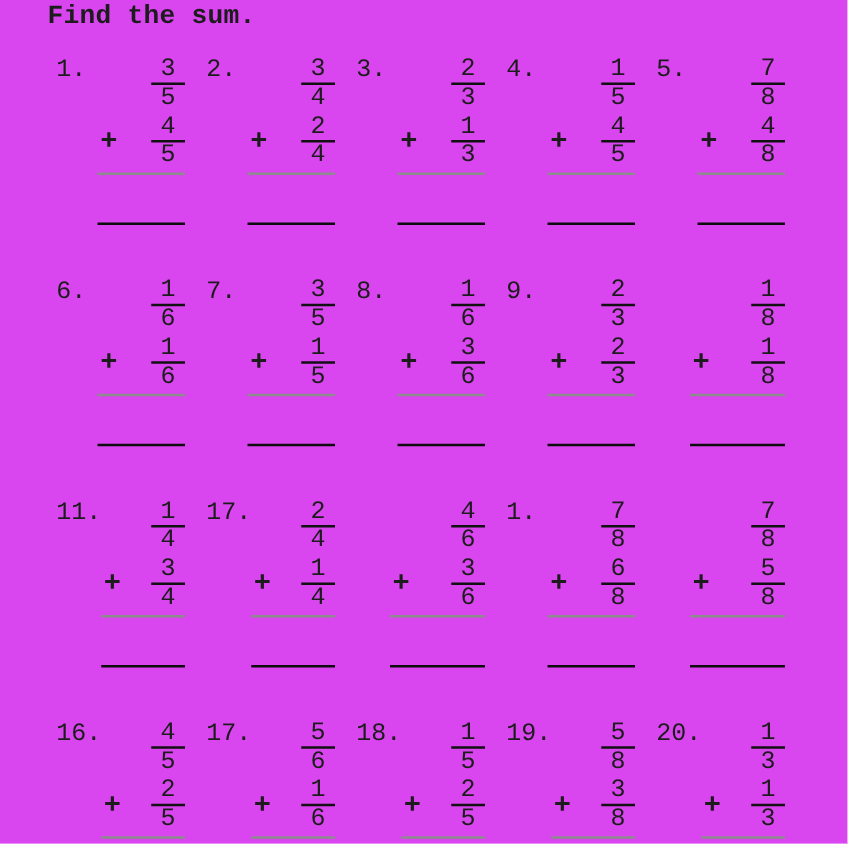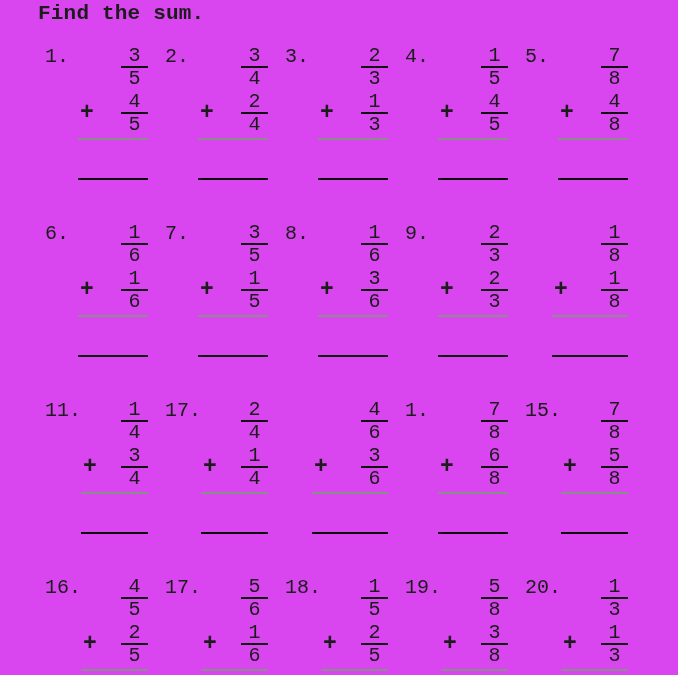--- a/index.html
+++ b/index.html
@@ -337,21 +337,20 @@
         <div class="frac">
           <span class="fnum">6</span>
           <span class="fden">8</span>
         </div>
       </div>
       <div class="sumline"></div>
       <div class="ansline"></div>
     </div>
   </div>
       <div class="problem">
-    <div class="plabel">15.</div>
     <div class="pbody">
       <div class="frac">
         <span class="fnum">7</span>
         <span class="fden">8</span>
       </div>
       <div class="addrow">
         <span class="plus">+</span>
         <div class="frac">
           <span class="fnum">5</span>
           <span class="fden">8</span>

